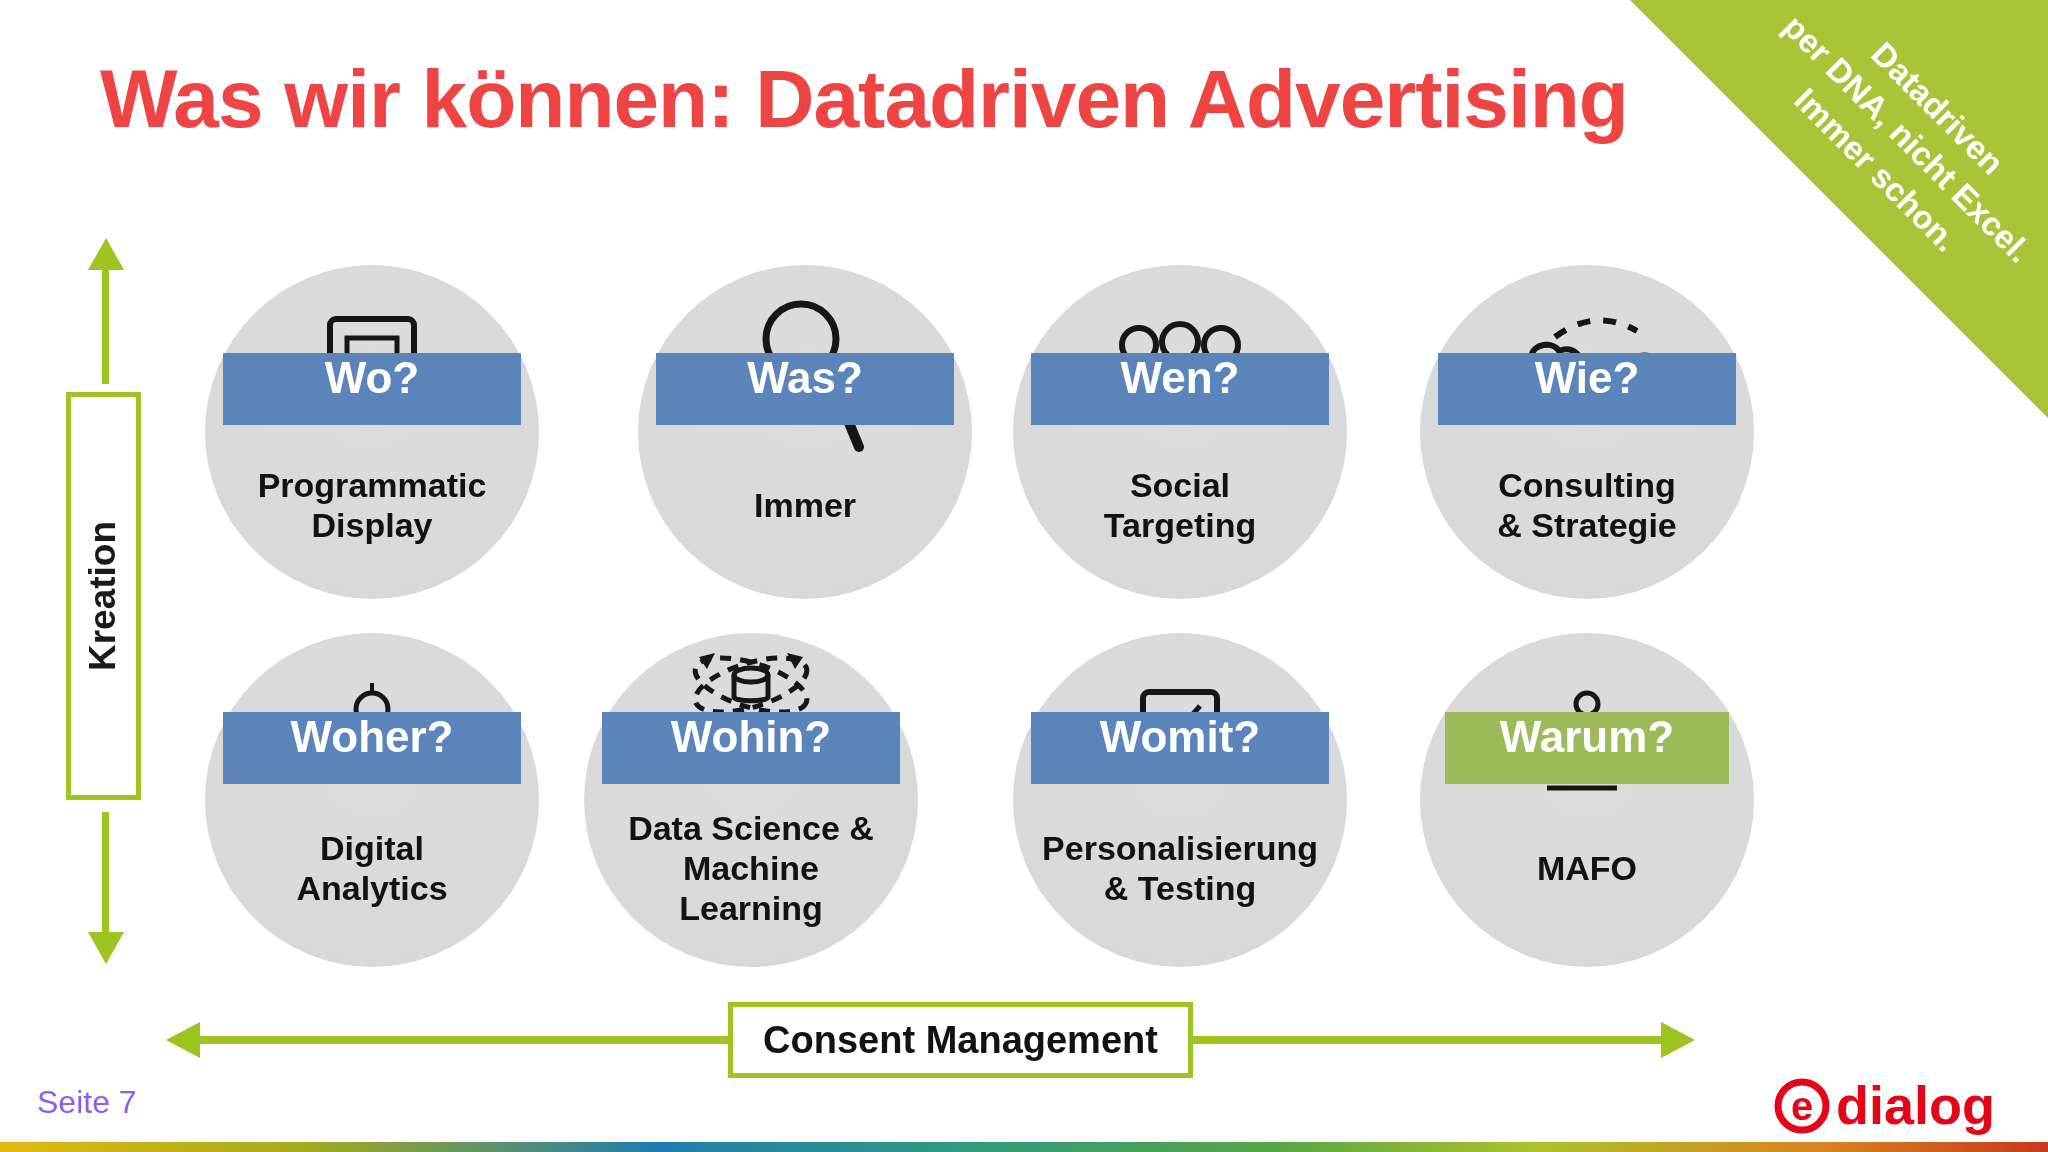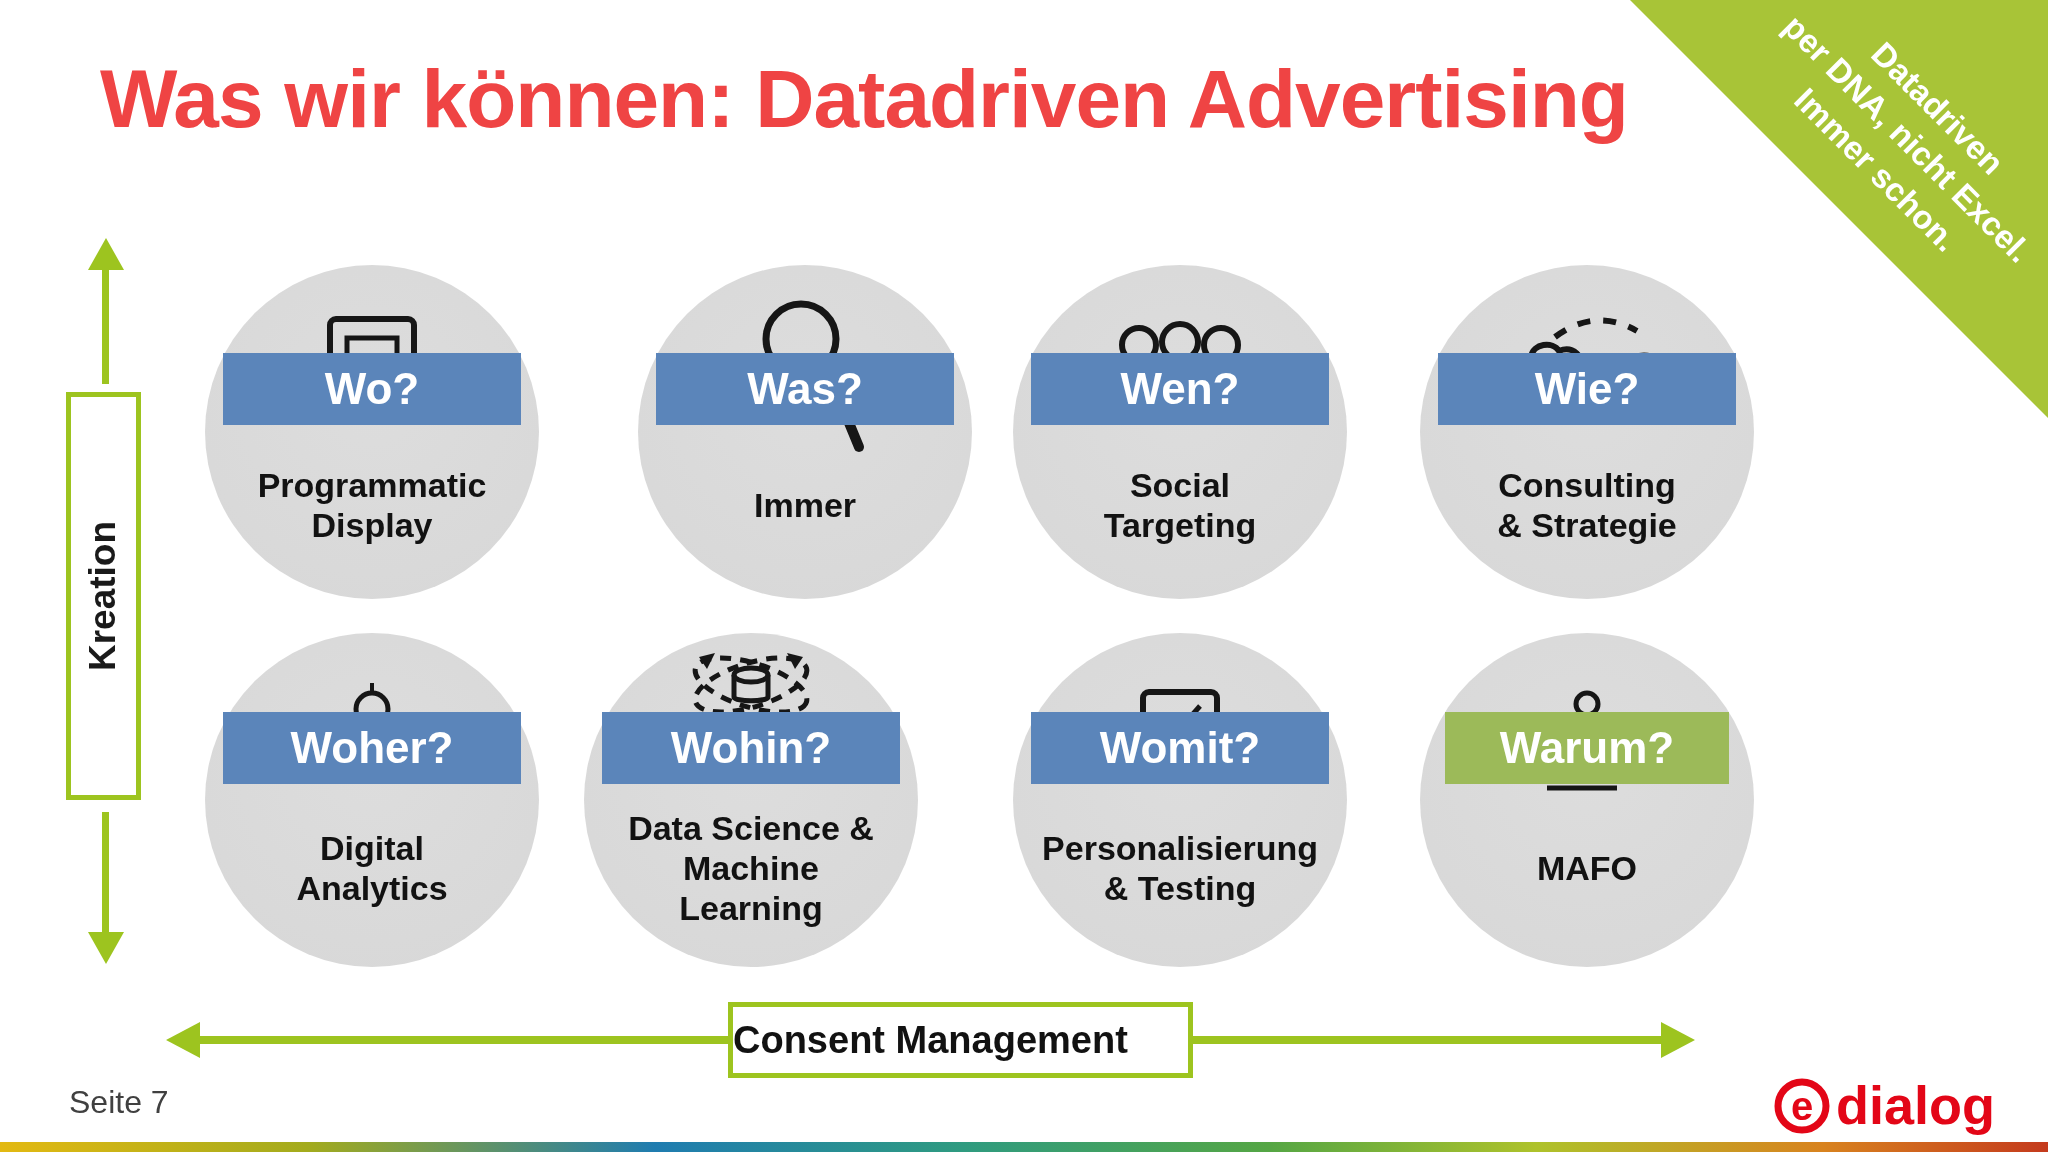--- a/index.html
+++ b/index.html
@@ -39,21 +39,21 @@
   }
   .kreation-box span{transform:rotate(-90deg);white-space:nowrap;font-size:37px;font-weight:700;color:#1a1a1a;}
   
   .card{
     position:absolute;width:334px;height:334px;border-radius:50%;
     background:radial-gradient(circle at 50% 40%,#DDDDDD 0%,#D7D7D7 100%);
   }
   .card .icon{position:absolute;z-index:1;}
   .banner{
     position:absolute;z-index:2;left:18px;width:298px;height:72px;
-    display:flex;align-items:center;justify-content:center;
+    display:flex;justify-content:center;
     color:#ffffff;font-size:44px;font-weight:700;
   }
   .row-top .banner{top:88px;}
   .row-bot .banner{top:79px;}
   .banner.blue{background:#5B85BA;}
   .banner.green{background:#9CBA59;left:25px;width:284px;}
   .label{
     position:absolute;z-index:2;left:0;width:334px;text-align:center;
     font-size:34px;font-weight:700;color:#121212;line-height:1.18;white-space:pre-line;
     display:flex;align-items:center;justify-content:center;
@@ -63,25 +63,25 @@
   
   .h-line{position:absolute;top:1036px;height:8px;background:#9DC41F;}
   .h-line.left{left:198px;width:530px;}
   .h-line.right{left:1193px;width:470px;}
   .arrow-left{position:absolute;left:166px;top:1022px;width:0;height:0;
     border-top:18px solid transparent;border-bottom:18px solid transparent;border-right:34px solid #9DC41F;}
   .arrow-right{position:absolute;left:1661px;top:1022px;width:0;height:0;
     border-top:18px solid transparent;border-bottom:18px solid transparent;border-left:34px solid #9DC41F;}
   .consent-box{
     position:absolute;left:728px;top:1002px;width:465px;height:76px;box-sizing:border-box;
-    border:5px solid #9DC41F;background:#fff;display:flex;align-items:center;justify-content:flex-start;
+    border:5px solid #9DC41F;background:#fff;display:flex;align-items:center;justify-content:center;
     font-size:38px;font-weight:700;color:#121212;
   }
   
-  .page-label{position:absolute;left:37px;top:1084px;font-size:32px;color:#404040;margin-left:32px;}
+  .page-label{position:absolute;left:37px;top:1084px;font-size:32px;color:#8b5cf6;}
   .logo{position:absolute;left:1772px;top:1074px;width:240px;height:62px;}
   .bottom-bar{
     position:absolute;left:0;bottom:0;width:2048px;height:10px;
     background:linear-gradient(90deg,#E3B912 0%,#A3AB1D 15%,#1F7CB0 32%,#2F9B80 47%,#55A644 62%,#AEC22B 75%,#D8831F 89%,#C43A1D 100%);
   }
   .stroke{fill:none;stroke:#161616;}
 </style>
 </head>
 <body>
 

